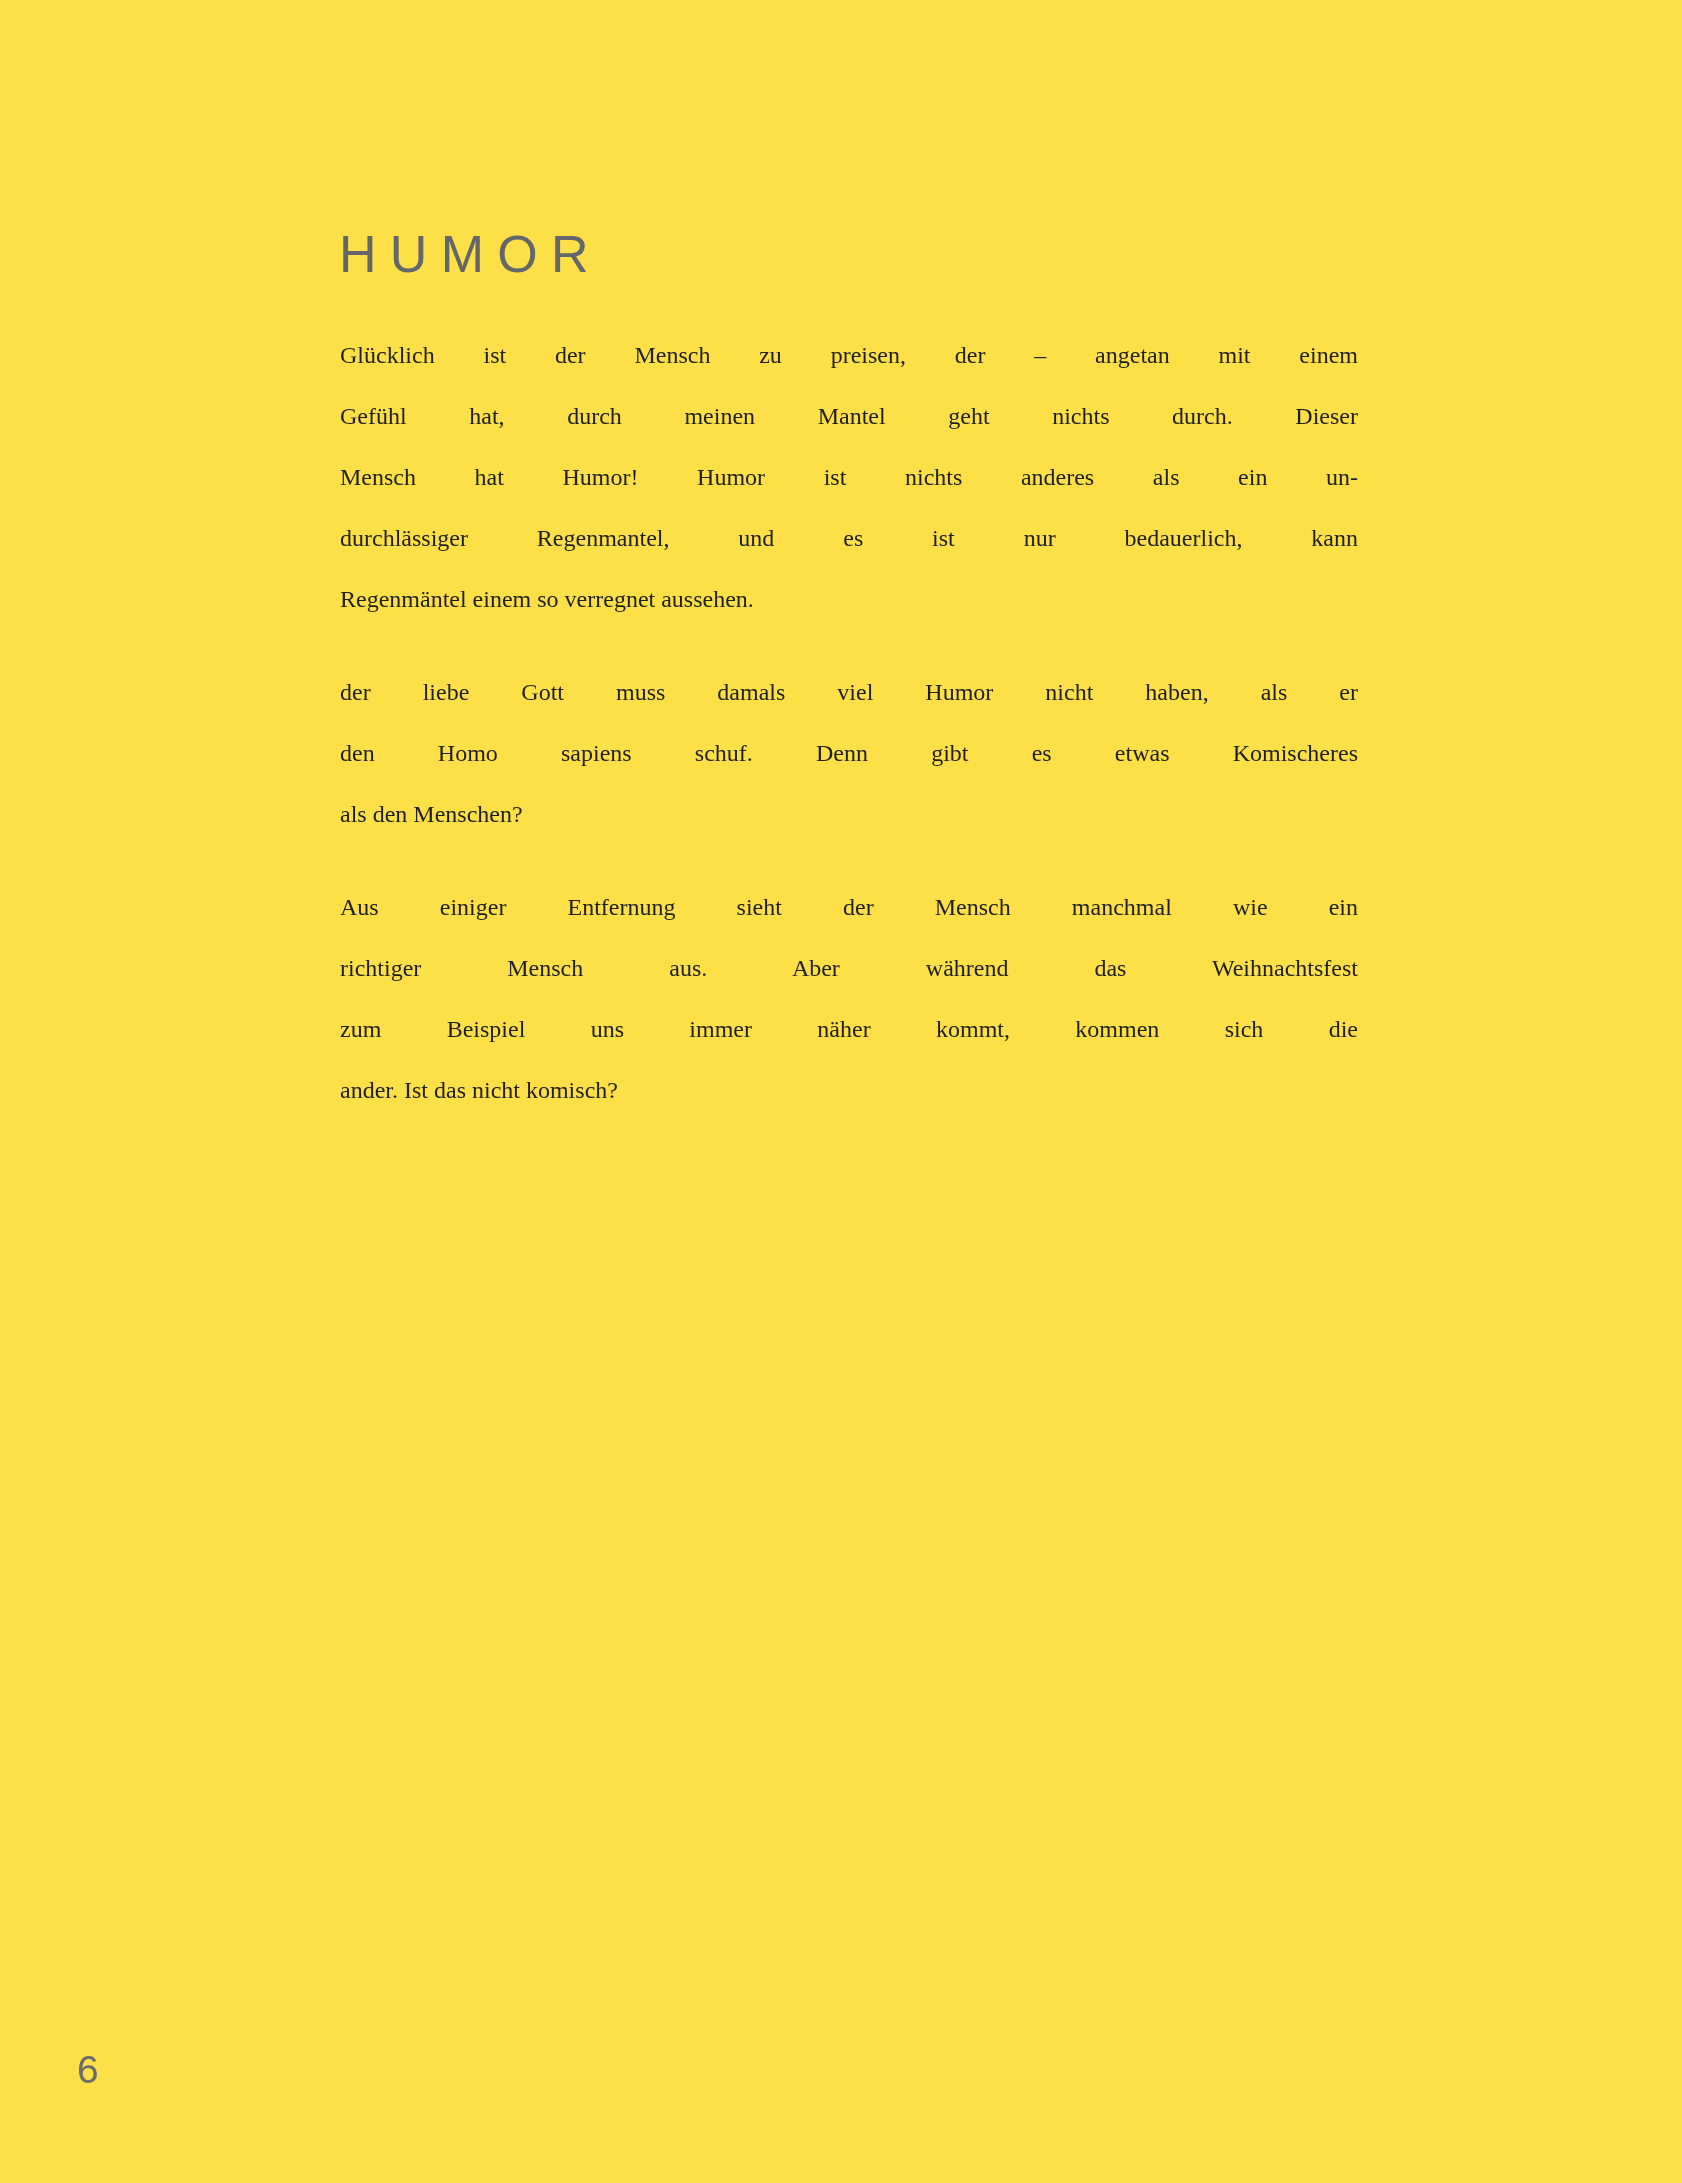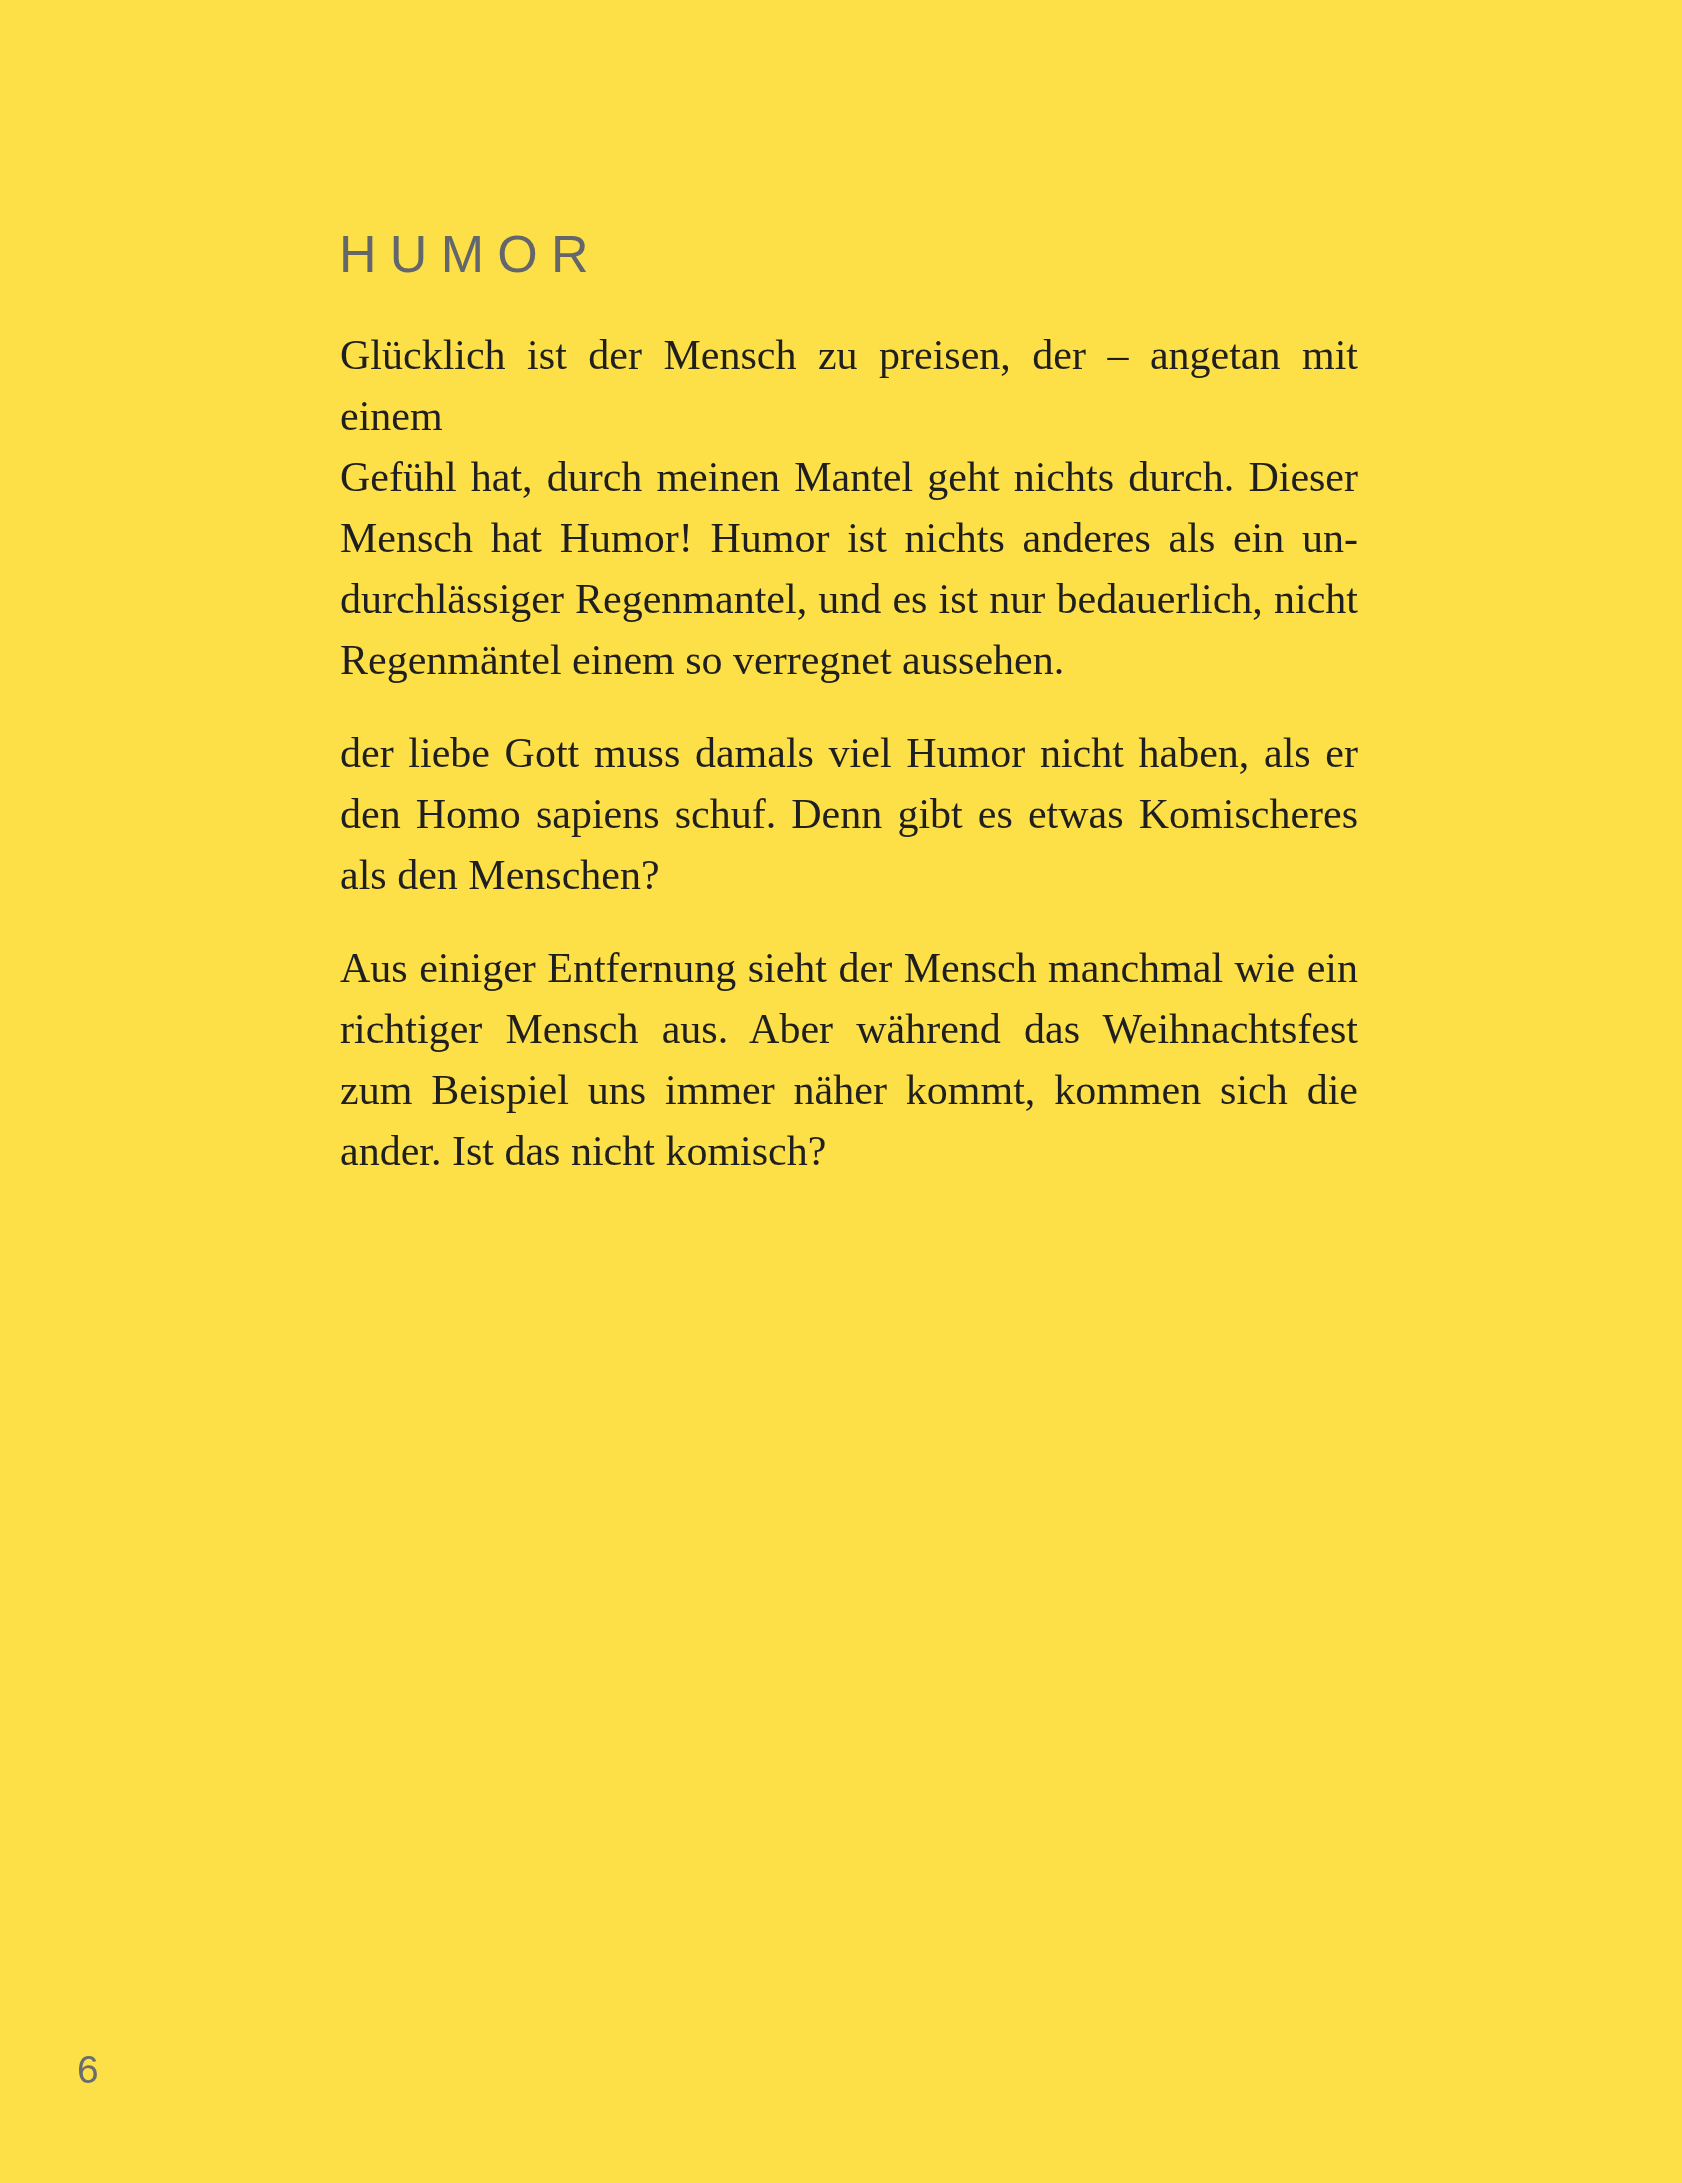--- a/index.html
+++ b/index.html
@@ -32,21 +32,21 @@
     position: absolute;
     left: 340px;
     top: 325px;
     width: 1018px;
   }
   .para {
     margin: 0 0 32px 0;
     padding: 0;
   }
   .line {
-    font-size: 42px;
+    font-size: 24px;
     line-height: 61px;
     color: #1f1f1f;
     text-align: justify;
     text-align-last: justify;
     white-space: normal;
   }
   .line.last {
     text-align-last: left;
   }
   .page-number {
@@ -66,21 +66,21 @@
 <div id="page">
 
   <h1 class="title">HUMOR</h1>
 
   <div class="text-block">
 
     <div class="para">
       <div class="line">Glücklich ist der Mensch zu preisen, der – angetan mit einem</div>
       <div class="line">Gefühl hat, durch meinen Mantel geht nichts durch. Dieser</div>
       <div class="line">Mensch hat Humor! Humor ist nichts anderes als ein un-</div>
-      <div class="line">durchlässiger Regenmantel, und es ist nur bedauerlich, nicht</div>
+      <div class="line">durchlässiger Regenmantel, und es ist nur bedauerlich, kann</div>
       <div class="line last">Regenmäntel einem so verregnet aussehen.</div>
     </div>
 
     <div class="para">
       <div class="line">der liebe Gott muss damals viel Humor nicht haben, als er</div>
       <div class="line">den Homo sapiens schuf. Denn gibt es etwas Komischeres</div>
       <div class="line last">als den Menschen?</div>
     </div>
 
     <div class="para">

